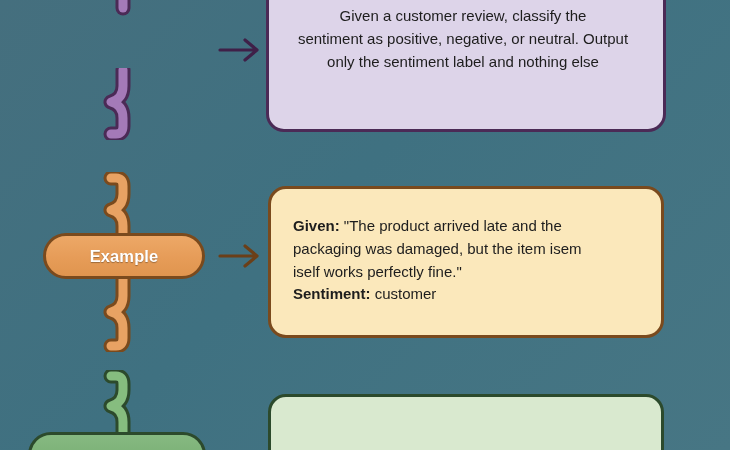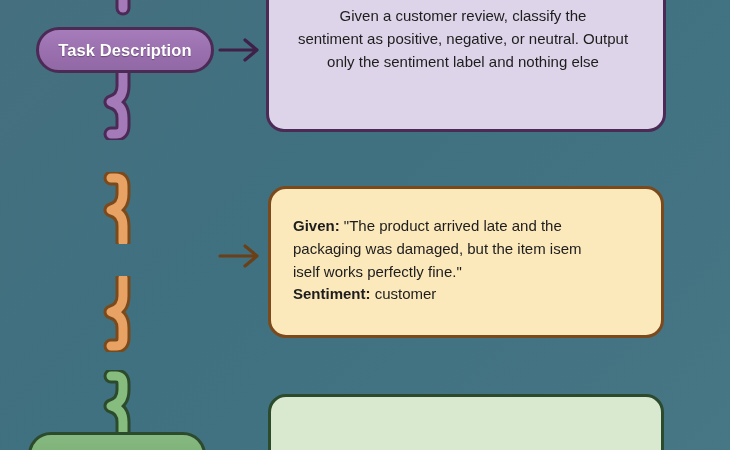--- a/index.html
+++ b/index.html
@@ -112,23 +112,20 @@
   <svg class="brace" style="left:92px; top:-46px; width:48px; height:80px;" viewBox="0 0 48 80">
     <path d="M31 -10 L31 54" fill="none" stroke="#4b2a56" stroke-width="15" stroke-linecap="round"></path>
     <path d="M31 -10 L31 54" fill="none" stroke="#a47ab8" stroke-width="9" stroke-linecap="round"></path>
   </svg>
 
   <svg class="brace" style="left:86px; top:68px; width:60px; height:72px;" viewBox="0 0 60 72">
     <path d="M37 2 L37 18 Q37 31 25 34 Q37 37 37 50 L37 58 Q37 66 30 66 L25 66" fill="none" stroke="#4b2a56" stroke-width="15" stroke-linecap="round" stroke-linejoin="round"></path>
     <path d="M37 2 L37 18 Q37 31 25 34 Q37 37 37 50 L37 58 Q37 66 30 66 L25 66" fill="none" stroke="#a47ab8" stroke-width="9" stroke-linecap="round" stroke-linejoin="round"></path>
   </svg>
 
-  <div class="pill pill-purple" style="left:36px; top:27px; width:178px; height:46px; font-size:16.5px;">
-    <span>Task Description</span>
-  </div>
 
   <svg class="arrow" style="left:218px; top:36px; width:50px; height:28px;" viewBox="0 0 50 28">
     <path d="M2 14 L38 14 M27 4 L39 14 L27 24" fill="none" stroke="#3f2048" stroke-width="3.2" stroke-linecap="round" stroke-linejoin="round"></path>
   </svg>
 
   <div class="card card-purple" id="card-desc" style="left:266px; top:-18px; width:400px; height:150px;">
     <div class="card-text">Given a customer review, classify the
 sentiment as positive, negative, or neutral. Output
 only the sentiment label and nothing else</div>
   </div>
@@ -136,20 +133,23 @@
   <svg class="brace" style="left:86px; top:172px; width:60px; height:72px;" viewBox="0 0 60 72">
     <path d="M37 70 L37 54 Q37 41 25 38 Q37 35 37 22 L37 14 Q37 6 30 6 L25 6" fill="none" stroke="#7a4a1d" stroke-width="15" stroke-linecap="round" stroke-linejoin="round"></path>
     <path d="M37 70 L37 54 Q37 41 25 38 Q37 35 37 22 L37 14 Q37 6 30 6 L25 6" fill="none" stroke="#e8a263" stroke-width="9" stroke-linecap="round" stroke-linejoin="round"></path>
   </svg>
 
   <svg class="brace" style="left:86px; top:276px; width:60px; height:76px;" viewBox="0 0 60 76">
     <path d="M37 2 L37 20 Q37 33 25 36 Q37 39 37 52 L37 62 Q37 70 30 70 L25 70" fill="none" stroke="#7a4a1d" stroke-width="15" stroke-linecap="round" stroke-linejoin="round"></path>
     <path d="M37 2 L37 20 Q37 33 25 36 Q37 39 37 52 L37 62 Q37 70 30 70 L25 70" fill="none" stroke="#e8a263" stroke-width="9" stroke-linecap="round" stroke-linejoin="round"></path>
   </svg>
 
+  <div class="pill pill-orange" style="left:43px; top:233px; width:162px; height:46px; font-size:16.5px;">
+    <span>Example</span>
+  </div>
 
   <svg class="arrow" style="left:218px; top:242px; width:50px; height:28px;" viewBox="0 0 50 28">
     <path d="M2 14 L38 14 M27 4 L39 14 L27 24" fill="none" stroke="#6b3f18" stroke-width="3.2" stroke-linecap="round" stroke-linejoin="round"></path>
   </svg>
 
   <div class="card card-orange" id="card-example" style="left:268px; top:186px; width:396px; height:152px;">
     <div class="card-text"><b>Given:</b><span> "The product arrived late and the
 packaging was damaged, but the item isem
 iself works perfectly fine."</span>
 <b>Sentiment:</b><span> customer</span></div>

